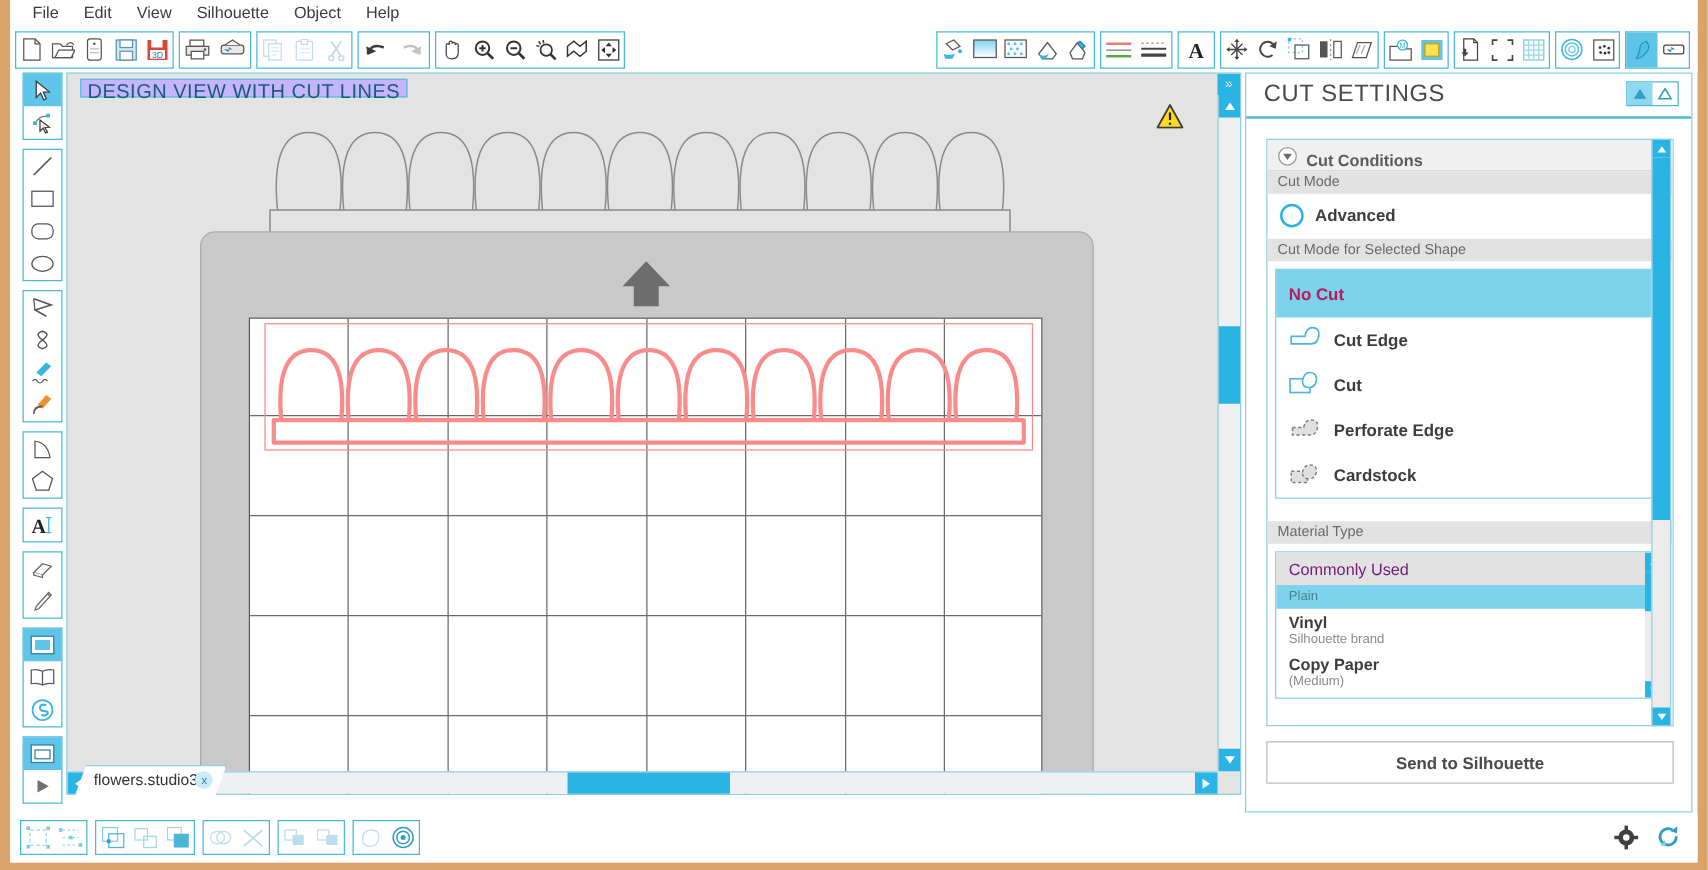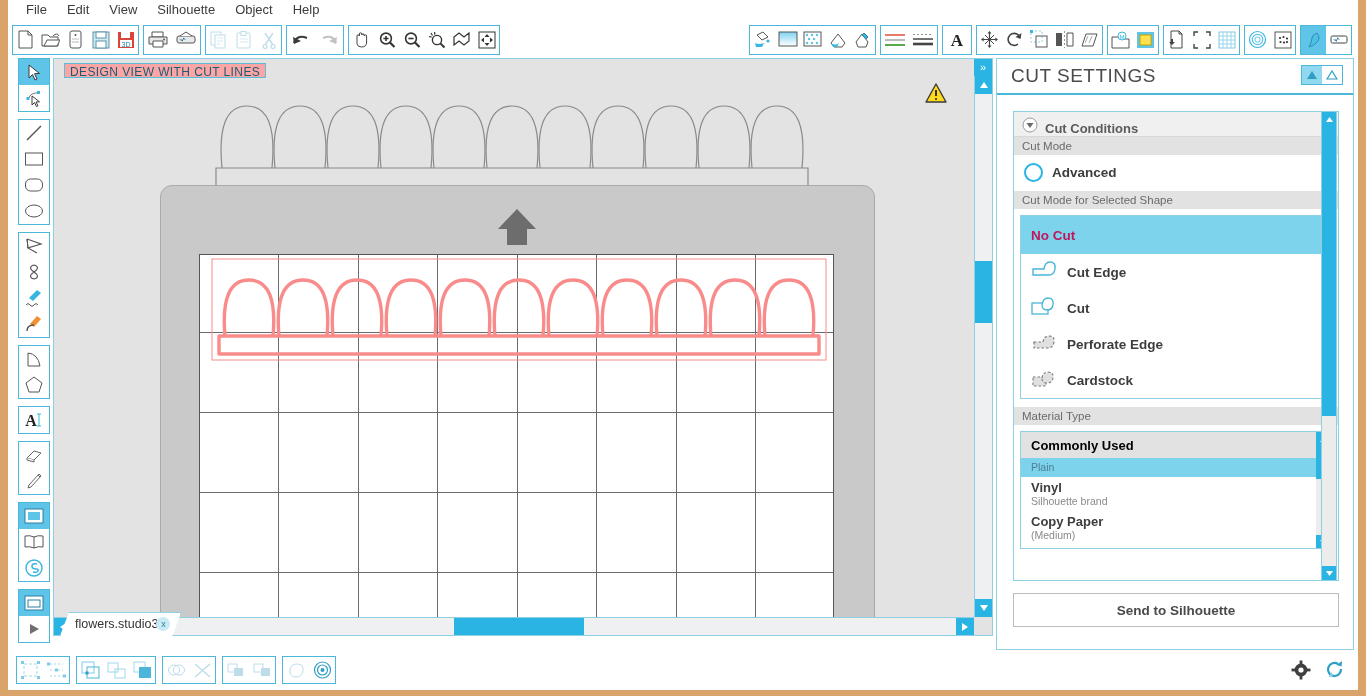--- a/index.html
+++ b/index.html
@@ -51,21 +51,21 @@
   }
   .lbtn.sel { background:#5ec4e8; }
   .lgap { height:10px; }
   
   #canvaswrap {
     position:absolute; left:45px; top:58px; width:940px; height:578px;
     border:1px solid #8ecfe4; background:#e3e3e3; overflow:hidden;
   }
   #designlabel {
     position:absolute; left:10px; top:4px; height:15px;
-    background:#fca5a5; color:#1b5c75; font-size:12px; letter-spacing:0.4px;
+    background:#c4b5fd; color:#1b5c75; font-size:16px; letter-spacing:0.4px;
     padding:1px 5px 0 5px; border:1px solid #5bbdd8; font-family:"Liberation Sans",sans-serif;
   }
   #warnicon { position:absolute; right:45px; top:24px; }
   #matarea {
     position:absolute; left:106px; top:126px; width:715px; height:480px;
     background:#c9c9c9; border:1px solid #aaa; border-radius:12px;
   }
   #gridarea {
     position:absolute; left:145px; top:195px; width:635px; height:420px;
     background:#ffffff; border:1px solid #555;
@@ -167,21 +167,21 @@
     font-size:13.5px; font-weight:bold; color:#3d3d3d;
   }
   .cs-row.sel { background:#7dd2ec; height:38px; color:#be185d; }
   
   #materials {
     margin:6px 6px 0 6px; border:1px solid #8ecfe4; background:#fff; position:relative; height:118px;
     overflow:hidden;
   }
   .mat-hdr {
     height:26px; background:#e2e2e2; display:flex; align-items:center;
-    padding-left:10px; font-size:13px; font-weight:bold; color:#000000;
+    padding-left:10px; font-size:13px; font-weight:normal; color:#701a75;
   }
   .mat-row { padding:3px 0 3px 10px; cursor:pointer; }
   .mat-row.sel { background:#7dd2ec; }
   .mat-row .n { font-size:13px; font-weight:bold; color:#3d3d3d; line-height:15px;}
   .mat-row.sel .n { color:#3e6f85; }
   .mat-row .s { font-size:10.5px; color:#8a8a8a; line-height:13px;}
   .mat-row.sel .s { color:#4d7f94; }
   #matscroll { position:absolute; right:0; top:0; width:15px; height:118px; background:#ececec; }
   #matscroll .a { width:15px; height:15px; background:#29b4e3; display:flex;align-items:center;justify-content:center; cursor:pointer;}
   #matscroll .t { position:absolute; left:0; top:15px; width:15px; height:32px; background:#29b4e3; }
@@ -972,21 +972,21 @@
         </div>
         <div class="cs-row">
           <span><svg width="26" height="22">
                 <rect x="2" y="9" width="13" height="9" fill="#e0e0e0" stroke="#7b7b7b" stroke-width="1.1" stroke-dasharray="2.5 2"></rect>
                 <path d="M11 10 q1-6 6-6 q6 0 5 6 q-1 5 -6 5 q-5 0 -5-5 z" fill="#e0e0e0" stroke="#7b7b7b" stroke-width="1.1" stroke-dasharray="2.5 2"></path>
               </svg></span>
           <span>Cardstock</span>
         </div>
       </div>
 
-      <div class="subhdr" style="margin-top:8px;">Material Type</div>
+      <div class="subhdr" style="margin-top:18px;">Material Type</div>
 
       <div id="materials">
         <div class="mat-hdr">Commonly Used</div>
         <div class="mat-row sel">
           <div class="s">Plain</div>
         </div>
         <div class="mat-row">
           <div class="n">Vinyl</div>
           <div class="s">Silhouette brand</div>
         </div>

